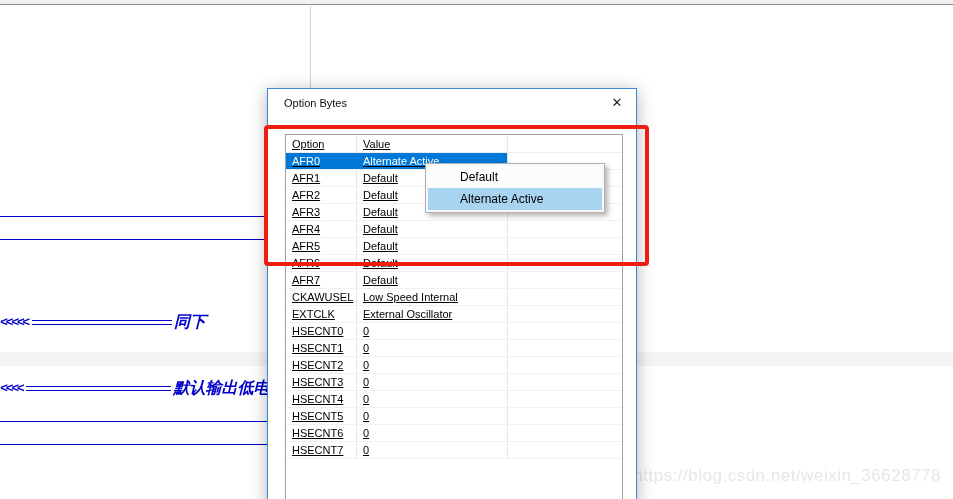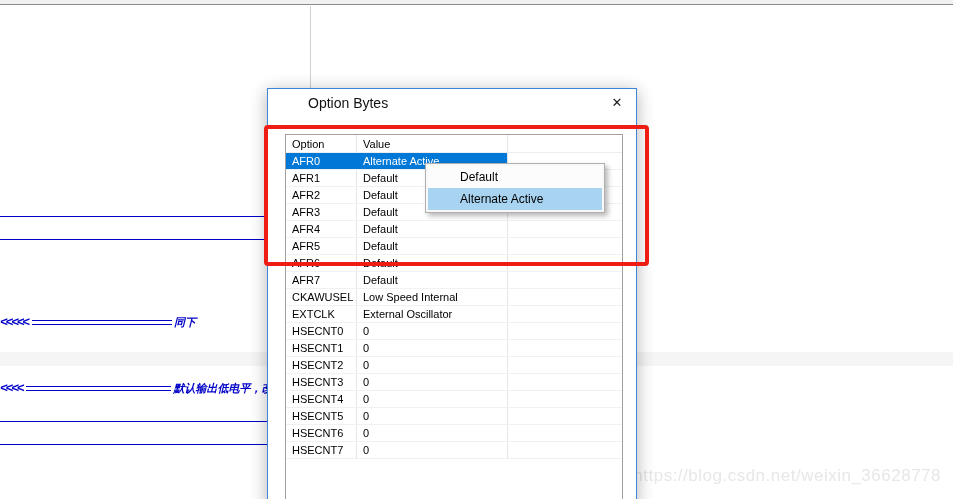--- a/index.html
+++ b/index.html
@@ -21,38 +21,38 @@
 
   .annotation { display:flex; align-items:center; color:var(--ink-blue); z-index:2;
                 font-style:italic; font-weight:bold; white-space:nowrap; }
   #anno1 { left:0; top:315px; height:14px; }
   #anno2 { left:0; top:381px; height:14px; }
   .chevrons { font-size:13px; letter-spacing:-2px; padding-right:4px; line-height:14px; }
   .dbl-line { height:5px; border-top:1.5px solid var(--ink-blue);
               border-bottom:1.5px solid var(--ink-blue); }
   #anno1 .dbl-line { width:140px; }
   #anno2 .dbl-line { width:145px; }
-  .anno-label { font-size:11px; padding-left:2px; line-height:14px;text-align:right; }
+  .anno-label { font-size:16px; padding-left:2px; line-height:14px;text-align:right; }
 
   #watermark { right:12px; top:466px; font-size:17px; color:#e7e7e7;
                letter-spacing:0.5px; z-index:3;margin-left:47px; }
 
   
   #dialog { left:267px; top:88px; width:370px; height:420px; background:#fff;
             border:1px solid var(--dialog-border); z-index:10;
             box-shadow:0 3px 16px rgba(0,0,0,0.30); }
   #titlebar { position:relative; height:27px; background:#fff; display:flex; align-items:center; }
-  #dlg-title { font-size:14px; color:#111; padding-left:16px;margin-left:24px; }
+  #dlg-title { font-size:11px; color:#111; padding-left:16px; }
   #close-btn { position:absolute; right:2px; top:0; width:34px; height:27px;
                display:flex; align-items:center; justify-content:center; }
   #close-btn span { font-size:13px; color:#222; }
 
   #table { position:absolute; left:17px; top:45px; width:338px; height:380px;
            border:1px solid #a0a0a0; background:#fff; font-size:11px; color:#000; }
-  .trow, #thead { display:flex; width:100%; }
+  .trow, #thead { display:flex; width:100%;text-decoration:underline; }
   #thead { height:18px; line-height:18px; border-bottom:1px solid #ededed; }
   .trow  { height:17px; line-height:17px; border-bottom:1px solid #f1f1f1; }
   .c1 { width:71px;  padding-left:6px; border-right:1px solid #e6e6e6; overflow:hidden; }
   .c2 { width:151px; padding-left:6px; border-right:1px solid #e6e6e6; overflow:hidden; }
   .c3 { flex:1; }
   .trow.selected .c1, .trow.selected .c2 { background:var(--accent); color:#fff;
                                            border-right-color:var(--accent); }
   .trow.selected .c2 { border-right-color:#e6e6e6; }
 
   

